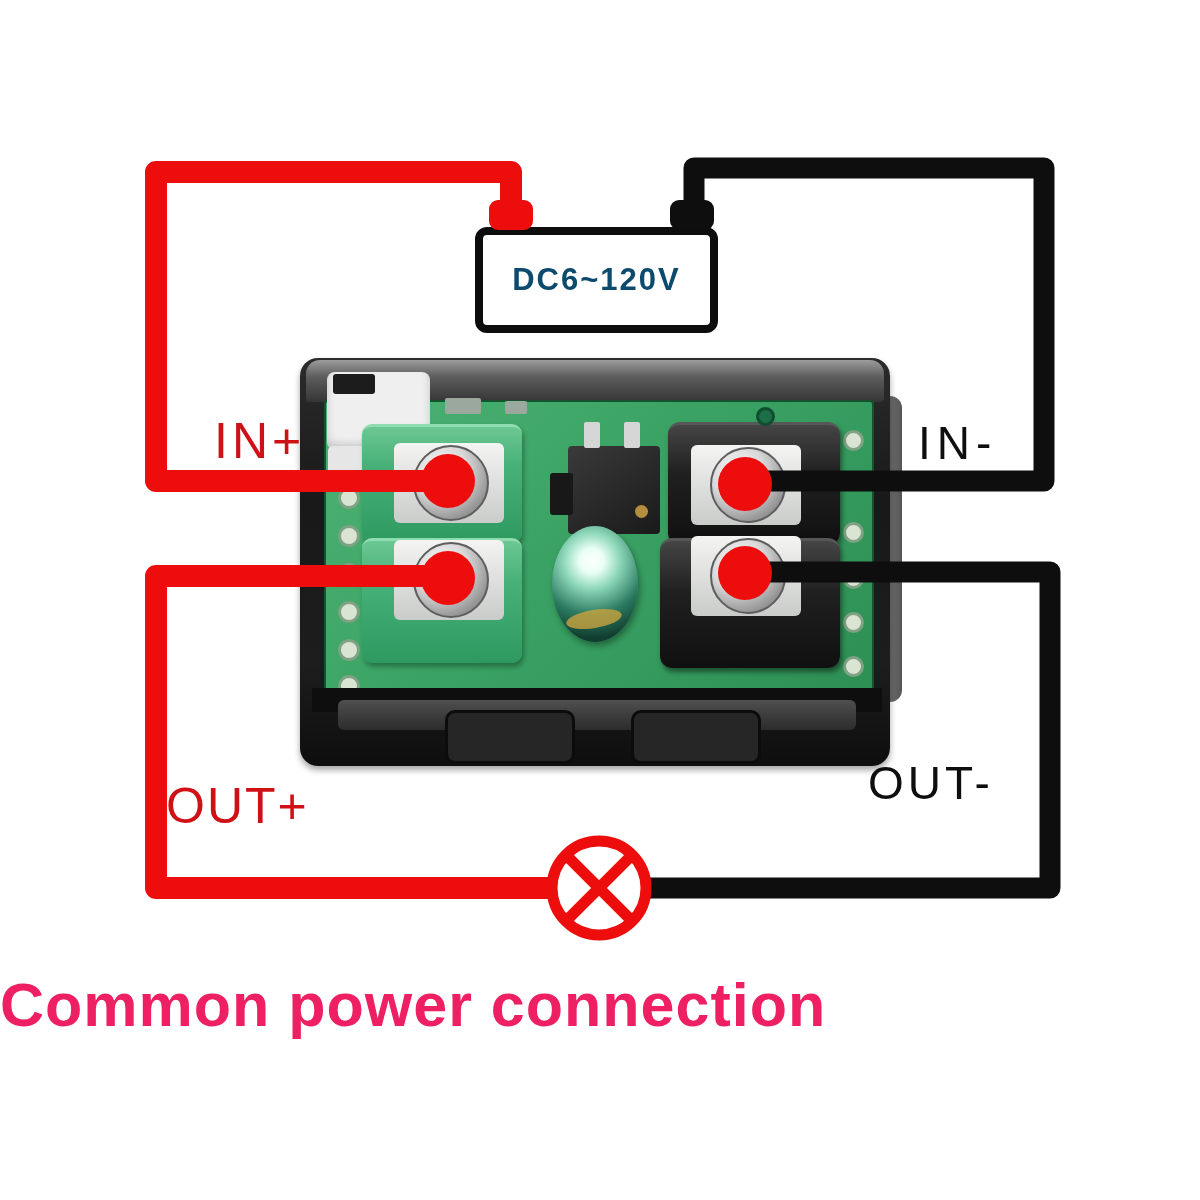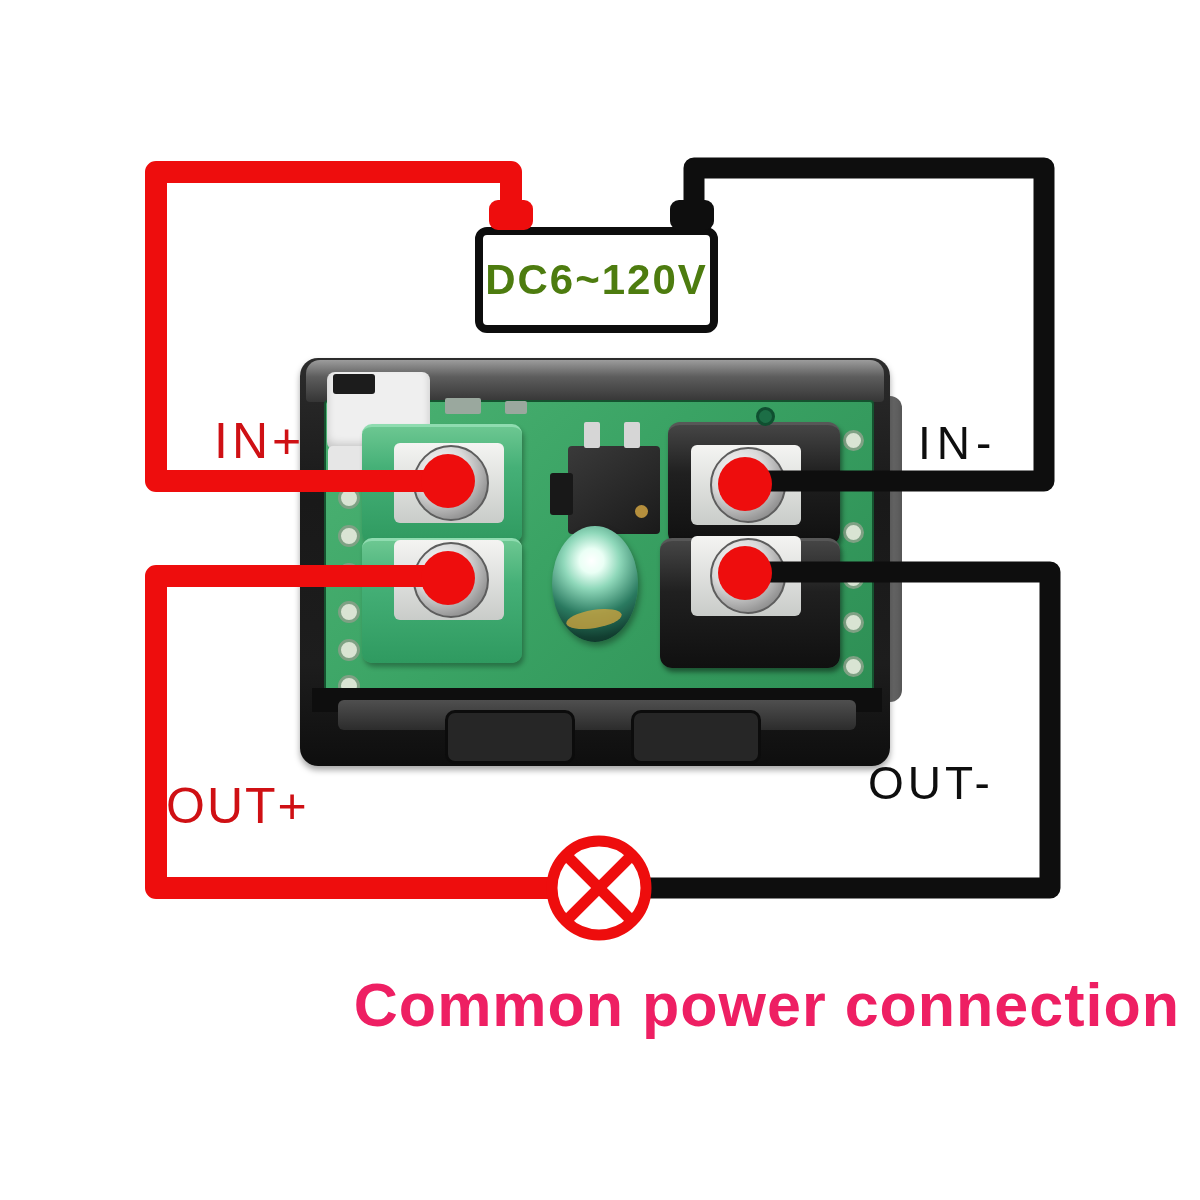--- a/index.html
+++ b/index.html
@@ -9,30 +9,30 @@
   }
   
   .lbl{position:absolute;font-weight:normal;white-space:nowrap;z-index:12;}
   .lbl-red{color:#cf1014;}
   .lbl-black{color:#0e0e0e;}
   #in-plus-label {left:214px;top:412px;font-size:50px;letter-spacing:4px;}
   #in-minus-label{left:918px;top:416px;font-size:46px;letter-spacing:6px;}
   #out-plus-label{left:166px;top:777px;font-size:50px;letter-spacing:2px;}
   #out-minus-label{left:868px;top:756px;font-size:46px;letter-spacing:4px;}
   #caption{
-    position:absolute;left:0;top:970px;width:1180px;text-align:right;
+    position:absolute;left:0;top:970px;width:1180px;text-align:left;
     font-size:61px;font-weight:bold;color:#ee1f63;letter-spacing:1px;z-index:12;
   }
   
   #dc-box{
     position:absolute;left:475px;top:227px;width:243px;height:106px;
     box-sizing:border-box;border:8px solid #0d0d0d;border-radius:12px;background:#ffffff;
     display:flex;align-items:center;justify-content:center;z-index:5;
   }
-  #dc-box span{font-size:42px;font-weight:bold;color:#4d7c0f;letter-spacing:2px;}
+  #dc-box span{font-size:31px;font-weight:bold;color:#0c4a6e;letter-spacing:2px;}
   
   #module{position:absolute;left:300px;top:358px;width:595px;height:410px;z-index:1;}
   #case-flange{position:absolute;left:556px;top:38px;width:46px;height:306px;
     background:linear-gradient(90deg,#4a4a4a,#7a7a7a 60%,#555);border-radius:0 12px 12px 0;z-index:0;}
   #case-body{position:absolute;left:0;top:0;width:590px;height:408px;
     background:linear-gradient(180deg,#2c2c2c 0%,#191919 35%,#1d1d1d 75%,#0e0e0e 100%);
     border-radius:18px;z-index:1;box-shadow:0 4px 6px rgba(0,0,0,.35);}
   #case-bevel{position:absolute;left:6px;top:2px;width:578px;height:42px;
     background:linear-gradient(180deg,#9c9c9c 0%,#5d5d5d 40%,#353535 100%);
     border-radius:14px 14px 4px 4px;z-index:2;}

